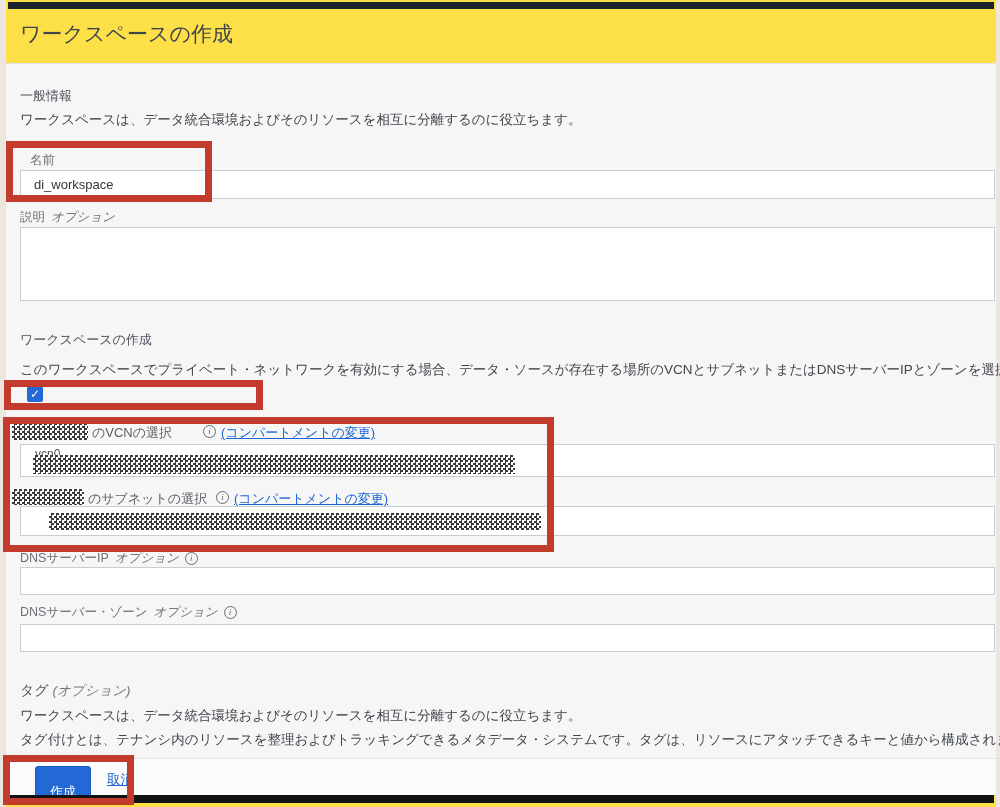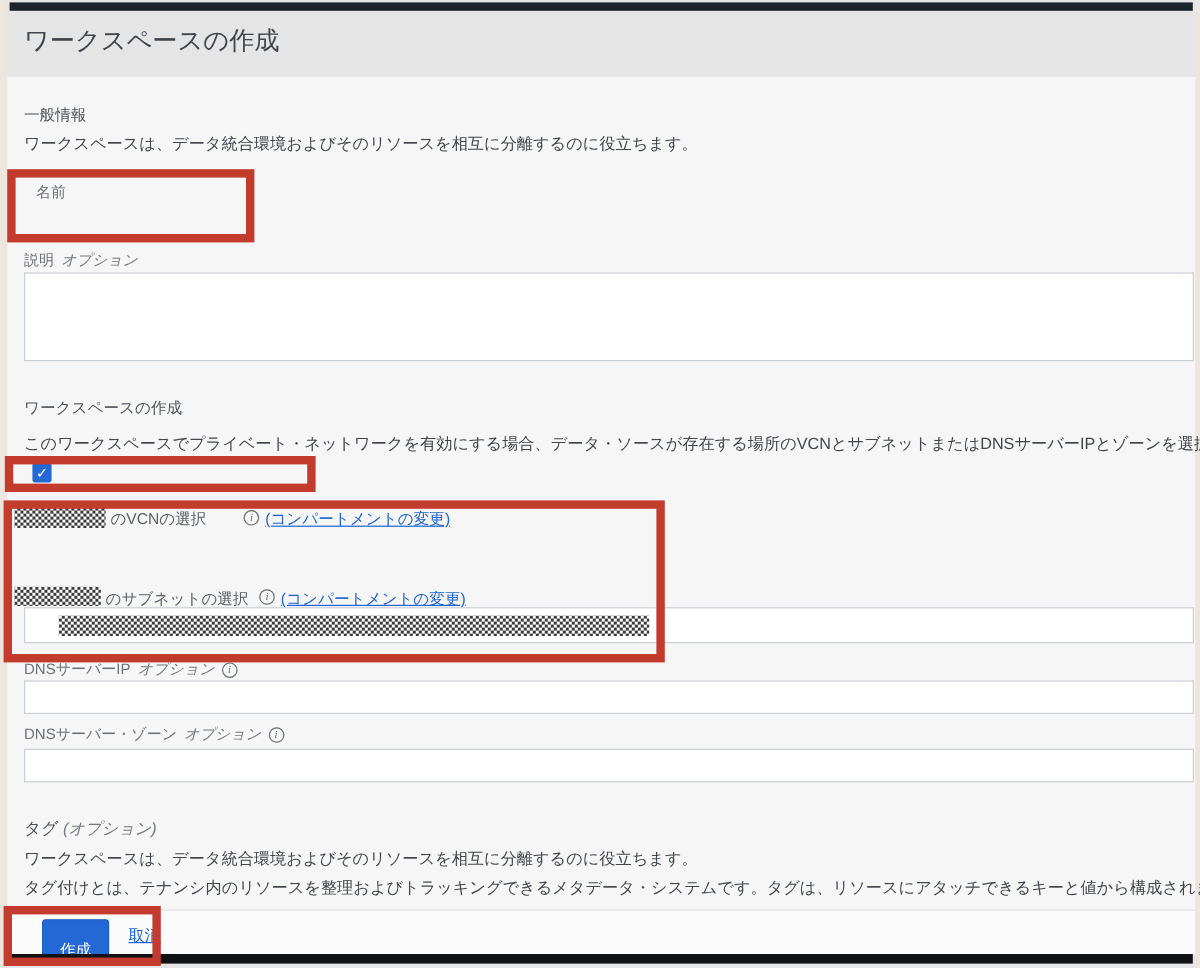--- a/index.html
+++ b/index.html
@@ -1,18 +1,18 @@
 <!DOCTYPE html>
 <html><head>
 <meta charset="utf-8">
 <style>
   * { margin:0; padding:0; box-sizing:border-box; }
   html,body { background:#ffffff; }
   body { font-family:"Liberation Sans","DejaVu Sans",sans-serif; }
-  .frame { position:relative; width:1000px; height:807px; background:#e5e5e5; overflow:hidden; }
+  .frame { position:relative; width:1000px; height:807px; background:#fde047; overflow:hidden; }
 
   .edge-left  { position:absolute; left:0; top:0; width:6px; height:807px; background:#ece6de; }
   .edge-right { position:absolute; right:0; top:0; width:4px; height:807px; background:#ece6de; }
   .bar-top    { position:absolute; left:8px; top:2px; width:986px; height:7px; background:#1d232c; }
   .bar-bottom { position:absolute; left:5px; top:795px; width:989px; height:8px; background:#101214; }
 
   .page-title { position:absolute; left:20px; top:20px; font-size:21px; color:#3f454c; }
   .title-divider { position:absolute; left:6px; top:63px; width:990px; height:1px; background:#e3e4e6; }
   .content-bg { position:absolute; left:6px; top:64px; width:990px; height:694px; background:#f6f6f7; }
   .footer-bg  { position:absolute; left:6px; top:758px; width:990px; height:37px; background:#fbfbfc; border-top:1px solid #e3e4e6; }
@@ -65,20 +65,21 @@
 
   <h1 class="page-title" style="font-weight:normal;">ワークスペースの作成</h1>
   <div class="title-divider"></div>
   <div class="content-bg"></div>
   <div class="footer-bg"></div>
 
   <div class="sec-heading" style="left:20px; top:87px;">一般情報</div>
   <div class="body-text" style="left:20px; top:111px;">ワークスペースは、データ統合環境およびそのリソースを相互に分離するのに役立ちます。</div>
 
   <div class="field-label" style="left:30px; top:152px;">名前</div>
+  <input class="text-input" style="top: 170px; height: 29px;" type="text" value="di_workspace">
 
   <div class="field-label" style="left:20px; top:209px;">
     <span>説明</span>
     <span class="optional">オプション</span>
   </div>
   <textarea class="textarea" style=""></textarea>
 
   <div class="sec-heading" style="left:20px; top:331px;">ワークスペースの作成</div>
   <div class="body-text" style="left:20px; top:361px;">このワークスペースでプライベート・ネットワークを有効にする場合、データ・ソースが存在する場所のVCNとサブネットまたはDNSサーバーIPとゾーンを選択します。</div>
 
@@ -86,20 +87,24 @@
     <span>✓</span>
   </div>
 
   <div class="mosaic mosaic-label" style="left:12px; top:423px; width:76px;"></div>
   <div class="field-label" style="left:92px; top:424px; font-size:13px; color:#5b6065;">のVCNの選択</div>
   <span class="info-icon" style="position:absolute; left:203px; top:425px;">
     <span>i</span>
   </span>
   <a class="link" style="position:absolute; left:221px; top:424px;">(コンパートメントの変更)</a>
 
+  <div class="select-box" style="top:444px; height:33px;">
+    <span class="vcn-fragment">vcn0</span>
+    <div class="mosaic mosaic-value" style="left:12px; top:10px; width:482px; height:19px;"></div>
+  </div>
 
   <div class="mosaic mosaic-label" style="left:12px; top:489px; width:72px; height:16px;"></div>
   <div class="field-label" style="left:88px; top:490px; font-size:13px; color:#5b6065;">のサブネットの選択</div>
   <span class="info-icon" style="position:absolute; left:216px; top:491px;">
     <span>i</span>
   </span>
   <a class="link" style="position:absolute; left:234px; top:490px;">(コンパートメントの変更)</a>
 
   <div class="select-box" style="top:506px; height:30px;">
     <div class="mosaic mosaic-value" style="left:28px; top:6px; width:492px; height:17px;"></div>

